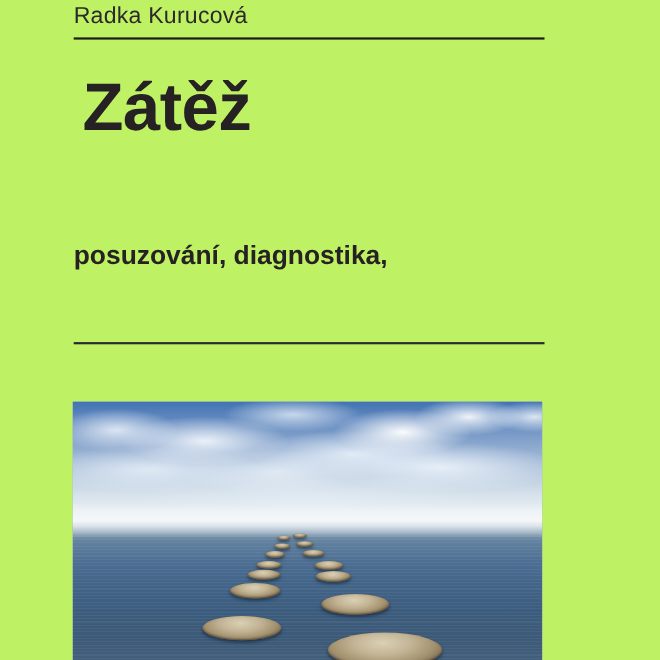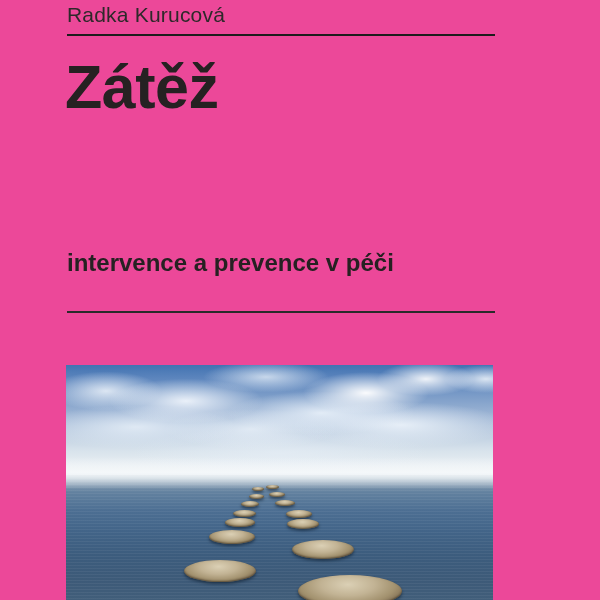--- a/index.html
+++ b/index.html
@@ -2,33 +2,33 @@
 <html><head>
 <meta charset="utf-8">
 <style>
   html,body{margin:0;padding:0;}
   body{
     width:600px;height:600px;overflow:hidden;
     background:#ffffff;
     font-family:"Liberation Sans","DejaVu Sans",sans-serif;
     position:relative;
   }
-  .page{position:absolute;inset:0;background:#ec4899;text-align:center;}
+  .page{position:absolute;inset:0;background:#bef264;text-align:center;}
 
   .author{
     position:absolute;left:67px;top:2px;
     font-size:21px;line-height:26px;font-weight:400;
     color:#2d292a;letter-spacing:0.2px;
   }
   .rule{position:absolute;left:67px;width:428px;height:2px;background:#1c1c1c;}
   .rule1{top:34px;}
   .rule2{top:311px;background:#2a2a2a;}
 
   .title{
-    position:absolute;left:65px;top:58px;margin:0;
+    position:absolute;left:65px;top:58px;margin:10px;
     font-size:61px;line-height:58px;font-weight:700;
     color:#262122;letter-spacing:-0.5px;white-space:nowrap;
   }
   .subtitle{
     position:absolute;left:67px;top:218px;
     font-size:24px;line-height:30px;font-weight:700;
     color:#262122;white-space:nowrap;
   }
 
   
@@ -73,21 +73,21 @@
 <body>
 
 <div class="page">
 
   <div class="author">Radka Kurucová</div>
 
   <div class="rule rule1"></div>
 
   <h1 class="title"><span>Zátěž</span><br></h1>
 
-  <div class="subtitle"><br><span>intervence a prevence v péči</span><br></div>
+  <div class="subtitle"><span>posuzování, diagnostika,</span><br><br></div>
 
   <div class="rule rule2"></div>
 
   <div class="photo" title="stepping stones forming a path across calm sea toward the horizon under a blue sky with white clouds">
     <div class="sky"></div>
     <div class="water"></div>
     <div class="haze"></div>
     <div class="stones">
         <div class="stone" style="left: 186px; top: 122px; width: 12px; height: 4px;"></div>
         <div class="stone" style="left: 199.5px; top: 120px; width: 13px; height: 4px;"></div>

